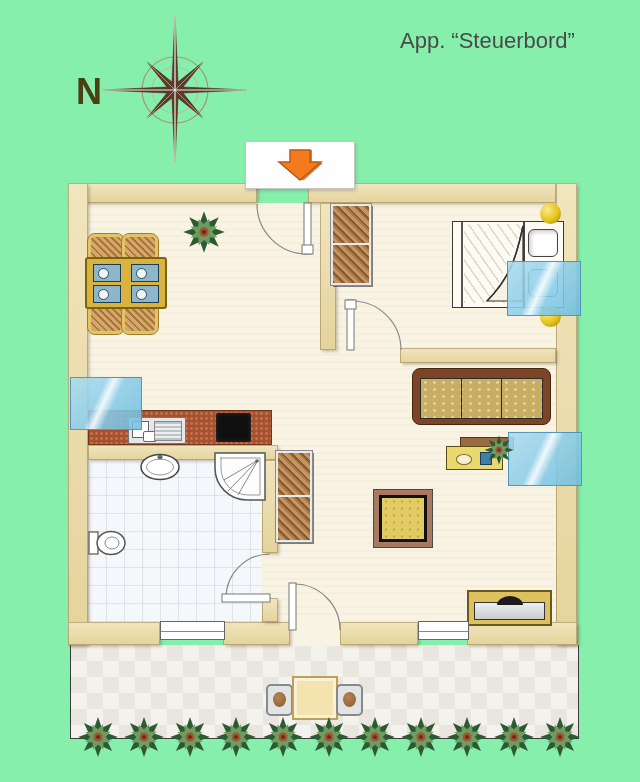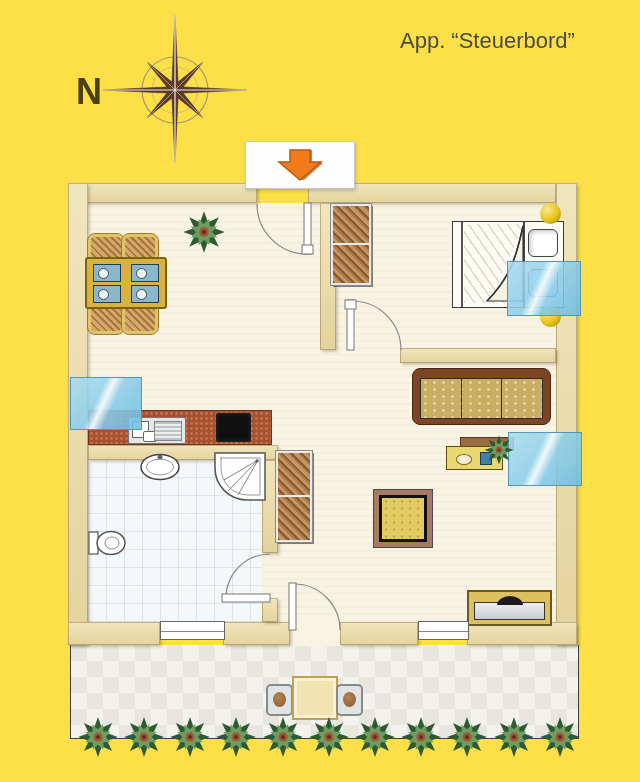--- a/index.html
+++ b/index.html
@@ -1,16 +1,16 @@
 <!DOCTYPE html>
 <html><head>
 <meta charset="utf-8">
 <style>
   html,body{margin:0;padding:0;background:#fff;}
-  #canvas{position:relative;width:640px;height:782px;background:#fde047;overflow:hidden;
+  #canvas{position:relative;width:640px;height:782px;background:#86efac;overflow:hidden;
           font-family:"Liberation Sans",sans-serif;}
 
   
   .wall{position:absolute;background:linear-gradient(180deg,#f1e5bd,#e4d39c);
         box-shadow:inset 0 0 0 1px rgba(130,108,60,.45), 1.5px 1.5px 3px rgba(90,70,40,.35);
         z-index:15;}
   
   .floor-main{position:absolute;left:88px;top:203px;width:468px;height:419px;background:#f9f3e3;
         background-image:repeating-linear-gradient(0deg,rgba(205,185,140,.08) 0 2px,transparent 2px 7px);z-index:10;}
   .floor-bath{position:absolute;left:88px;top:460px;width:174px;height:162px;background:#f5f8fa;

